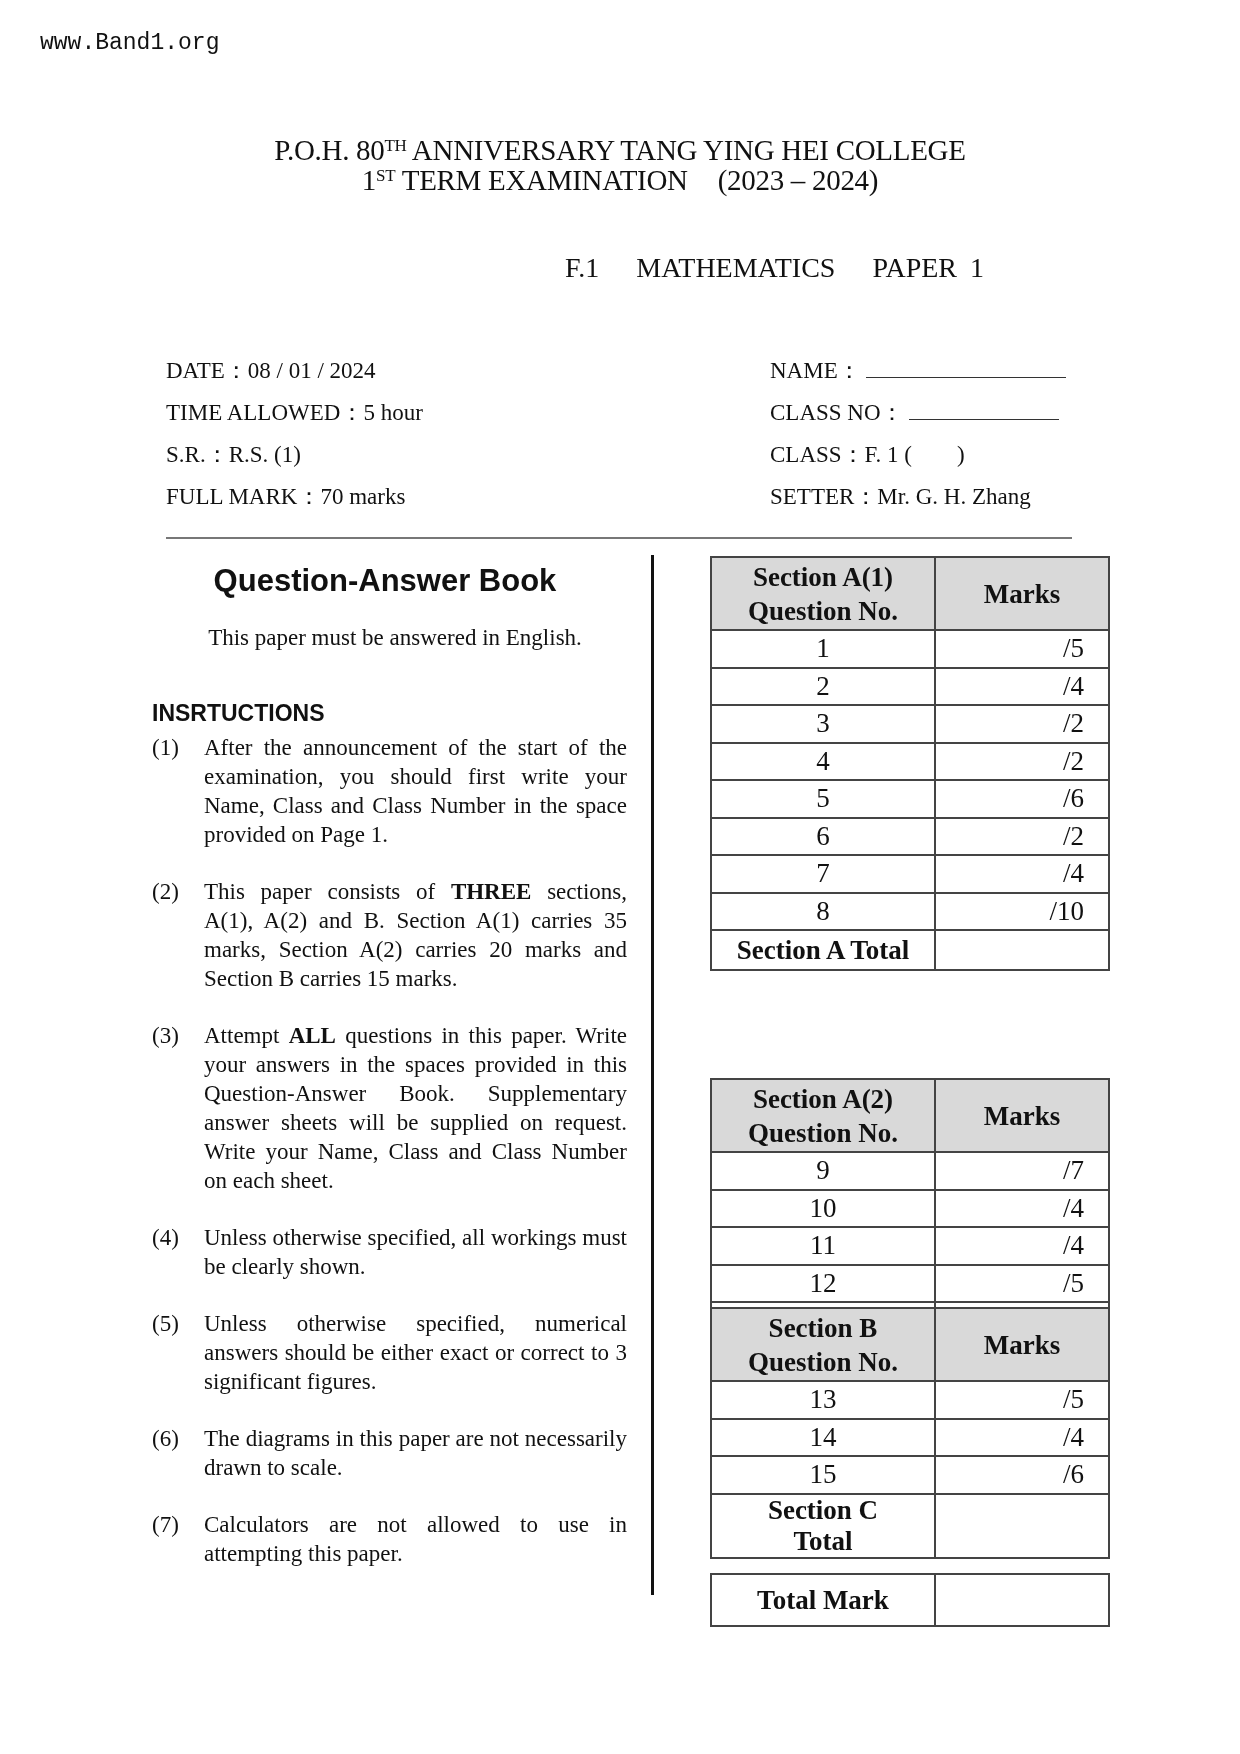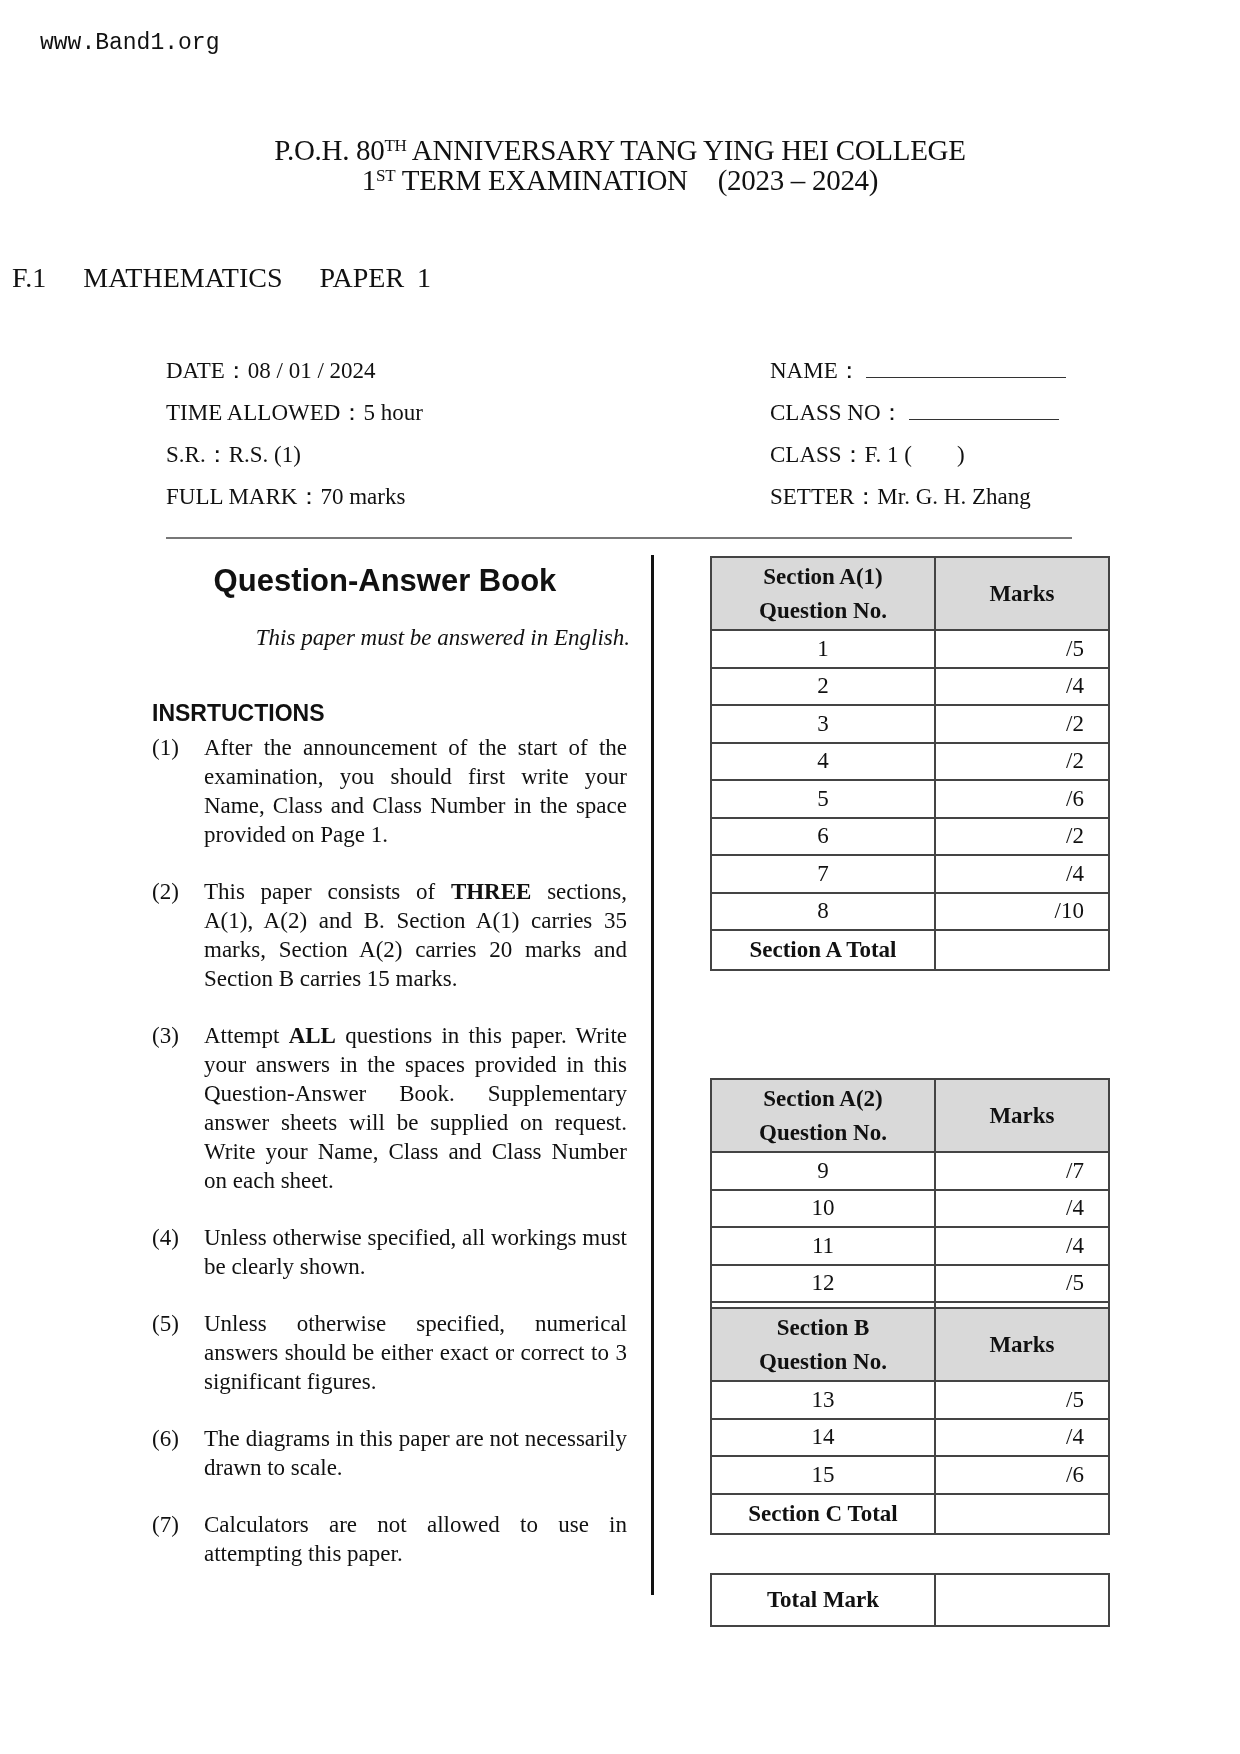--- a/index.html
+++ b/index.html
@@ -3,43 +3,43 @@
   <meta charset="utf-8">
   <style>
     * { box-sizing: border-box; margin: 0; padding: 0; }
     html, body { width: 1240px; height: 1754px; background: #ffffff; }
     body { position: relative; font-family: "Liberation Serif", "DejaVu Serif", serif; color: #111; overflow: hidden; }
 
     .watermark { position: absolute; left: 40px; top: 30px; font-family: Liberation Mono, monospace; font-size: 23px; color: #111; }
 
     .title-block { position: absolute; left: 0; width: 1240px; top: 135px; text-align: center; font-size: 29px; line-height: 30px; letter-spacing: -0.3px; }
     .title-block sup { font-size: 17px; vertical-align: top; position: relative; top: -4px; }
-    .subject { position: absolute; left: 0; width: 996px; top: 262px; text-align: left; font-size: 28px; word-spacing: 6px; }
+    .subject { position: absolute; left: 0; width: 996px; top: 252px; text-align: right; font-size: 28px; word-spacing: 6px; }
     .subject span { margin: 0 12px; }
 
     .info-left { position: absolute; left: 166px; top: 350px; font-size: 23px; line-height: 42px; }
     .info-right { position: absolute; left: 770px; top: 350px; font-size: 23px; line-height: 42px; }
     .info-row { white-space: nowrap; }
     .blank { display: inline-block; border-bottom: 1.5px solid #333; vertical-align: baseline; height: 18px; }
     .paren-gap { display: inline-block; width: 45px; }
 
     .hr { position: absolute; left: 166px; top: 537px; width: 906px; height: 2px; background: #777; }
     .vrule { position: absolute; left: 651px; top: 555px; width: 3px; height: 1040px; background: #111; }
 
     .qa-title { position: absolute; left: 160px; width: 450px; top: 563px; text-align: center; font-family: "Liberation Sans", "DejaVu Sans", sans-serif; font-weight: bold; font-size: 31px; }
-    .qa-sub { position: absolute; left: 160px; width: 470px; top: 625px; text-align: right; font-size: 23px; font-style: italic; }
+    .qa-sub { position: absolute; left: 160px; width: 470px; top: 625px; text-align: center; font-size: 23px; }
     .instr-head { position: absolute; left: 152px; top: 700px; font-family: "Liberation Sans", "DejaVu Sans", sans-serif; font-weight: bold; font-size: 23px; }
 
     .instr-list { position: absolute; left: 152px; top: 733px; width: 475px; font-size: 23px; line-height: 29px; }
     .instr-item { display: flex; margin-bottom: 28px; }
     .instr-num { width: 52px; flex: none; }
     .instr-text { flex: 1; text-align: justify; }
     .instr-text b { font-weight: bold; }
 
-    .marks-table { position: absolute; left: 710px; width: 400px; border-collapse: collapse; font-size: 23px; }
+    .marks-table { position: absolute; left: 710px; width: 400px; border-collapse: collapse; font-size: 27px; }
     .marks-table td, .marks-table th { border: 2px solid #444; height: 37.5px; padding: 0 24px; }
     .marks-table th { background: #d9d9d9; font-weight: bold; line-height: 34px; height: 73px; text-align: center; }
     .marks-table .qcol { width: 224px; text-align: center; }
     .marks-table .mcol { text-align: right; }
     .marks-table .total-label { font-weight: bold; text-align: center; height: 40px; }
     .t1 { top: 556px; }
     .t2 { top: 1046px; margin-top: 32px; }
     .t3 { top: 1307px; }
     .t4 { top: 1565px; margin-top: 8px; }
     .t4 td { height: 52px; }

